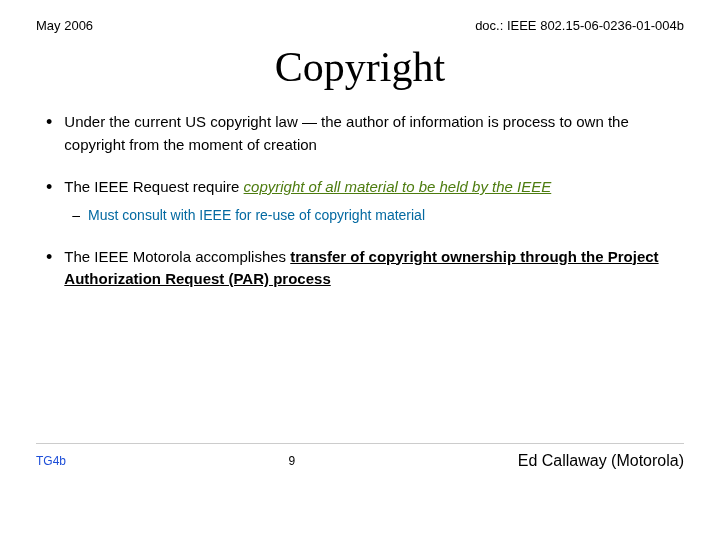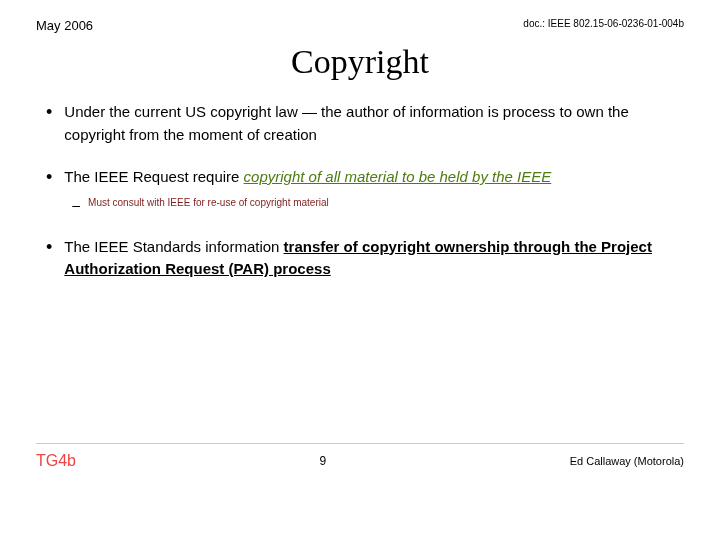--- a/index.html
+++ b/index.html
@@ -33,32 +33,32 @@
       align-items: flex-start;
       margin-bottom: 6px;
     }
 
     .header-left {
       font-size: 13px;
       color: #000;
     }
 
     .header-right {
-      font-size: 10px;
+      font-size: 13px;
       color: #000;
     }
 
     .title-area {
       text-align: center;
       margin-bottom: 20px;
       margin-top: 4px;
     }
 
     .title {
-      font-size: 34px;
+      font-size: 42px;
       font-weight: normal;
       font-family: 'Times New Roman', Times, serif;
       color: #000;
     }
 
     .content {
       flex: 1;
       padding-left: 10px;
       padding-right: 10px;
     }
@@ -89,23 +89,23 @@
       margin-left: 8px;
     }
 
     .sub-bullet-dash {
       font-size: 14px;
       margin-right: 8px;
       flex-shrink: 0;
     }
 
     .sub-bullet-text {
-      font-size: 10px;
+      font-size: 14px;
       line-height: 1.5;
-      color: #7f1d1d;
+      color: #0369a1;
     }
 
     .italic-underline {
       font-style: italic;
       text-decoration: underline;
       color: #4d7c0f;
     }
 
     .underline-bold {
       text-decoration: underline;
@@ -116,31 +116,31 @@
     .footer {
       display: flex;
       justify-content: space-between;
       align-items: center;
       border-top: 1px solid #ccc;
       padding-top: 8px;
       margin-top: auto;
     }
 
     .footer-left {
-      font-size: 16px;
-      color: #ef4444;
+      font-size: 12px;
+      color: #1d4ed8;
     }
 
     .footer-center {
       font-size: 12px;
       color: #000;
     }
 
     .footer-right {
-      font-size: 11px;
+      font-size: 16px;
       color: #000;
     }
   </style>
 </head>
 <body>
 
 <div class="slide">
 
   <div class="header">
     <span class="header-left">May 2006</span>
@@ -167,21 +167,21 @@
         <div class="sub-bullet">
           <span class="sub-bullet-dash">–</span>
           <span class="sub-bullet-text">Must consult with IEEE for re-use of copyright material</span>
         </div>
       </div>
     </div>
 
     <div class="bullet-item">
       <span class="bullet-dot">•</span>
       <div class="bullet-text">
-        <span>The IEEE Standards information </span><span class="underline-bold">transfer of copyright ownership through the Project Authorization Request (PAR) process</span>
+        <span>The IEEE Motorola accomplishes </span><span class="underline-bold">transfer of copyright ownership through the Project Authorization Request (PAR) process</span>
       </div>
     </div>
 
   </div>
 
   <div class="footer">
     <span class="footer-left">TG4b</span>
     <span class="footer-center">9</span>
     <span class="footer-right">Ed Callaway (Motorola)</span>
   </div>

